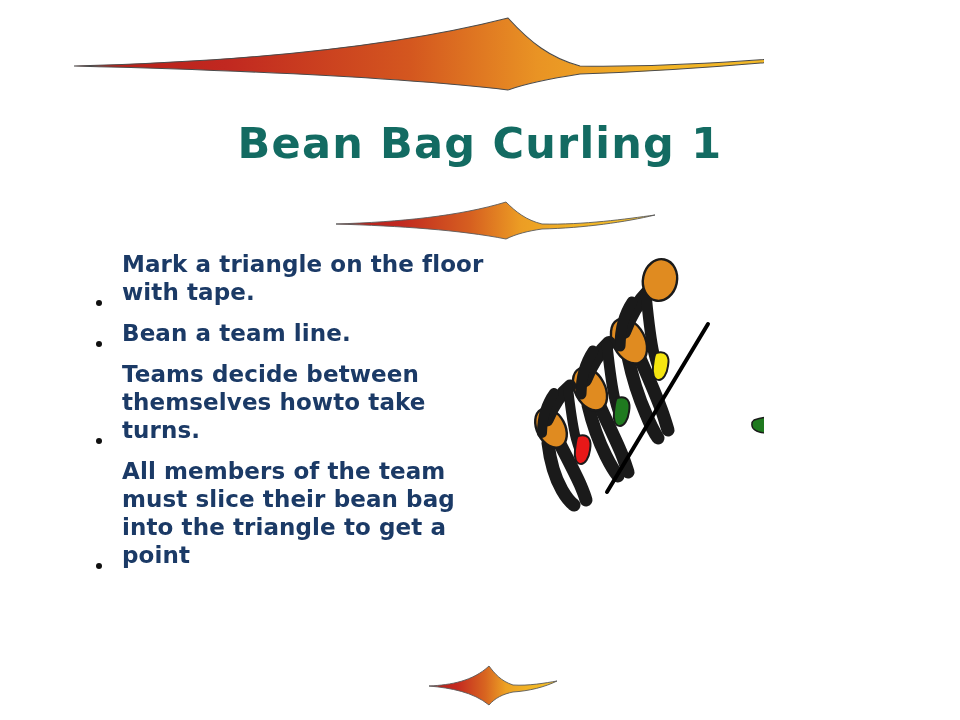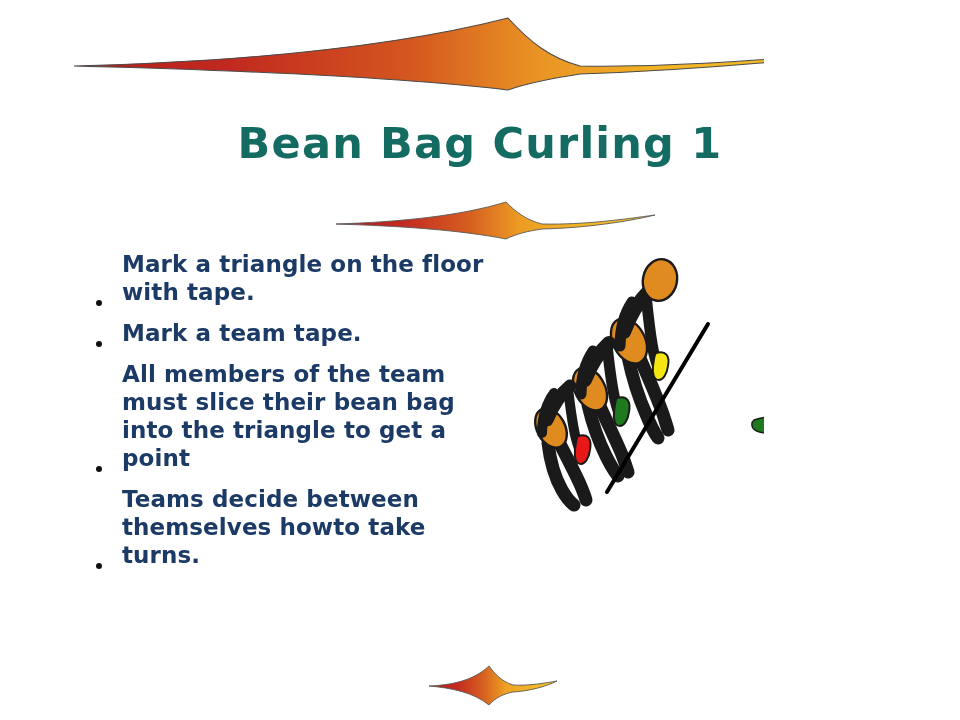--- a/index.html
+++ b/index.html
@@ -141,31 +141,31 @@
 
   <div id="bullets">
 
     <div class="bullet-row">
       <span class="bullet-dot"></span>
       <span class="bullet-text">Mark a triangle on the floor with tape.</span>
     </div>
 
     <div class="bullet-row">
       <span class="bullet-dot"></span>
-      <span class="bullet-text">Mark a team tape.</span>
+      <span class="bullet-text">Bean a team line.</span>
+    </div>
+
+    <div class="bullet-row">
+      <span class="bullet-dot"></span>
+      <span class="bullet-text">Teams decide between themselves howto take turns.</span>
     </div>
 
     <div class="bullet-row">
       <span class="bullet-dot"></span>
       <span class="bullet-text">All members of the team must slice their bean bag into the triangle to get a point</span>
-    </div>
-
-    <div class="bullet-row">
-      <span class="bullet-dot"></span>
-      <span class="bullet-text">Teams decide between themselves howto take turns.</span>
     </div>
 
   </div>
 
   <div id="clipart">
     <svg viewBox="0 0 400 270" width="400" height="270" xmlns="http://www.w3.org/2000/svg">
 
       <g stroke="#1a1a1a" stroke-width="2.4" stroke-linecap="round" stroke-linejoin="round" fill="#e08b20">
 
         <path d="M 108,107 C 112,126 118,146 126,164 C 130,174 134,182 138,188" stroke-width="13" fill="none"></path>

